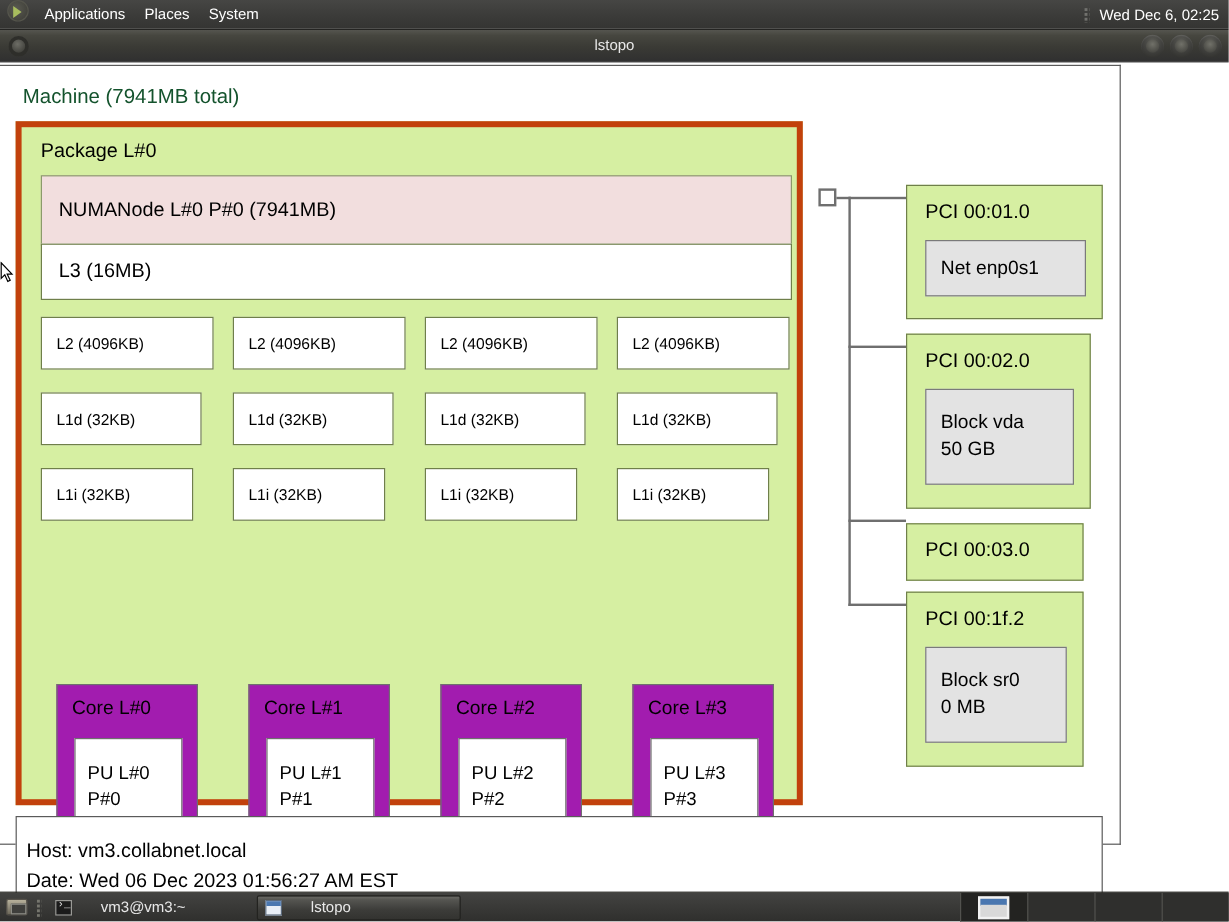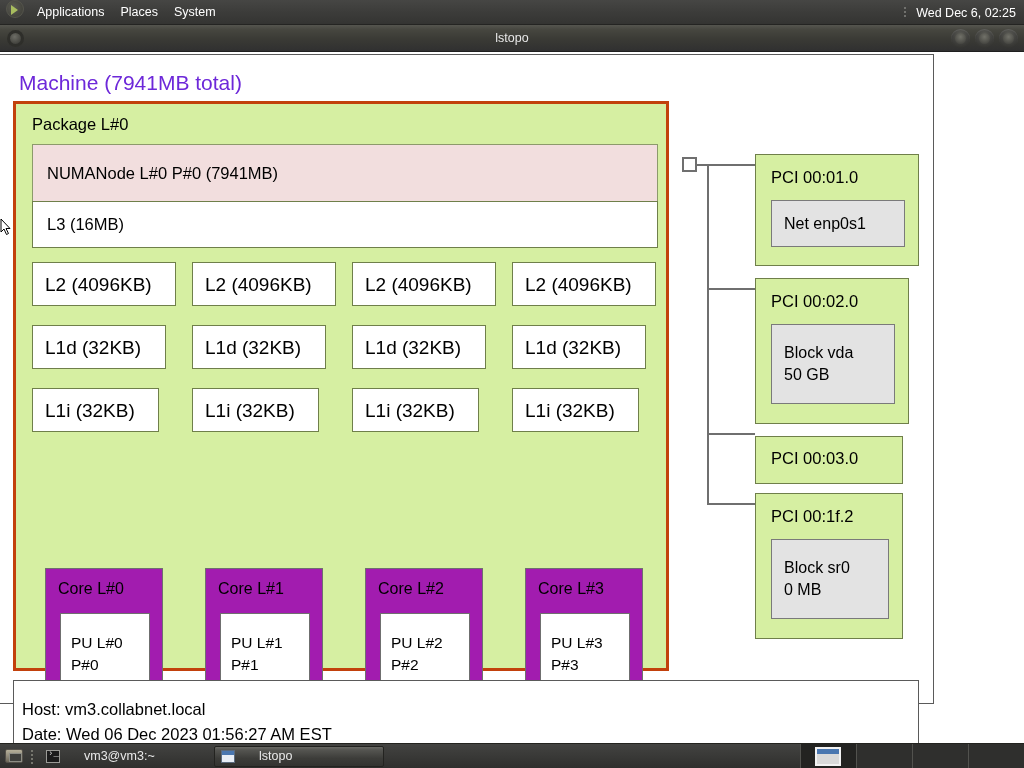--- a/index.html
+++ b/index.html
@@ -65,25 +65,25 @@
     border-radius:50%; background: radial-gradient(circle at 50% 35%, #717169, #3a3a36);
   }
 
   
   .canvas {
     position: absolute; left: 0px; top: 54px; width: 934px; height: 650px;
     background: #ffffff; border: 1px solid #5a5a5a; border-left: none;
   }
   .lbl { font-size: 15.5px; color: #000; line-height: 1; white-space: nowrap; }
 
-  .machine-title { position: absolute; left: 19px; top: 17px; font-size: 21px; color:#6d28d9; }
+  .machine-title { position: absolute; left: 19px; top: 17px; font-size: 17px; color:#14532d; }
 
   .package {
     position: absolute; left: 13px; top: 46px; width: 656px; height: 570px;
-    background: #d6efa2; border: 3px solid #c2410c;
+    background: #d6efa2; border: 5px solid #c2410c;
   }
   .package-title { position: absolute; left: 16px; top: 12px; font-size: 16.5px; }
 
   .numanode {
     position: absolute; left: 16px; top: 40px; width: 626px; height: 59px;
     background: #f2dede; border: 1px solid #8c9a6b;
     display:flex; align-items:center;
   }
   .numanode span { padding-left: 14px; font-size: 16.5px; }
 
@@ -92,21 +92,21 @@
     background: #ffffff; border: 1px solid #6f7f4a; display:flex; align-items:center;
   }
   .l3 span { padding-left: 14px; font-size: 16.5px; }
 
   .cache-row { position: absolute; left: 0; width: 656px; height: 44px; }
   .cache-box {
     position: absolute; top: 0; height: 44px;
     background:#ffffff; border:1px solid #6f7f4a;
     display:flex; align-items:center;
   }
-  .cache-box span { padding-left: 12px; font-size: 19px; }
+  .cache-box span { padding-left: 12px; font-size: 13px; }
 
   .core {
     position: absolute; top: 464px; width: 118px; height: 140px;
     background: #a21caf; border: 1px solid #6f6f6f;
   }
   .core-title { position:absolute; left: 12px; top: 12px; font-size: 16px; }
   .pu {
     position: absolute; left: 14px; top: 44px; width: 90px; height: 82px;
     background: #ffffff; border: 1px solid #6f6f6f;
     display: flex; flex-direction: column; justify-content: center; padding-left: 10px;

